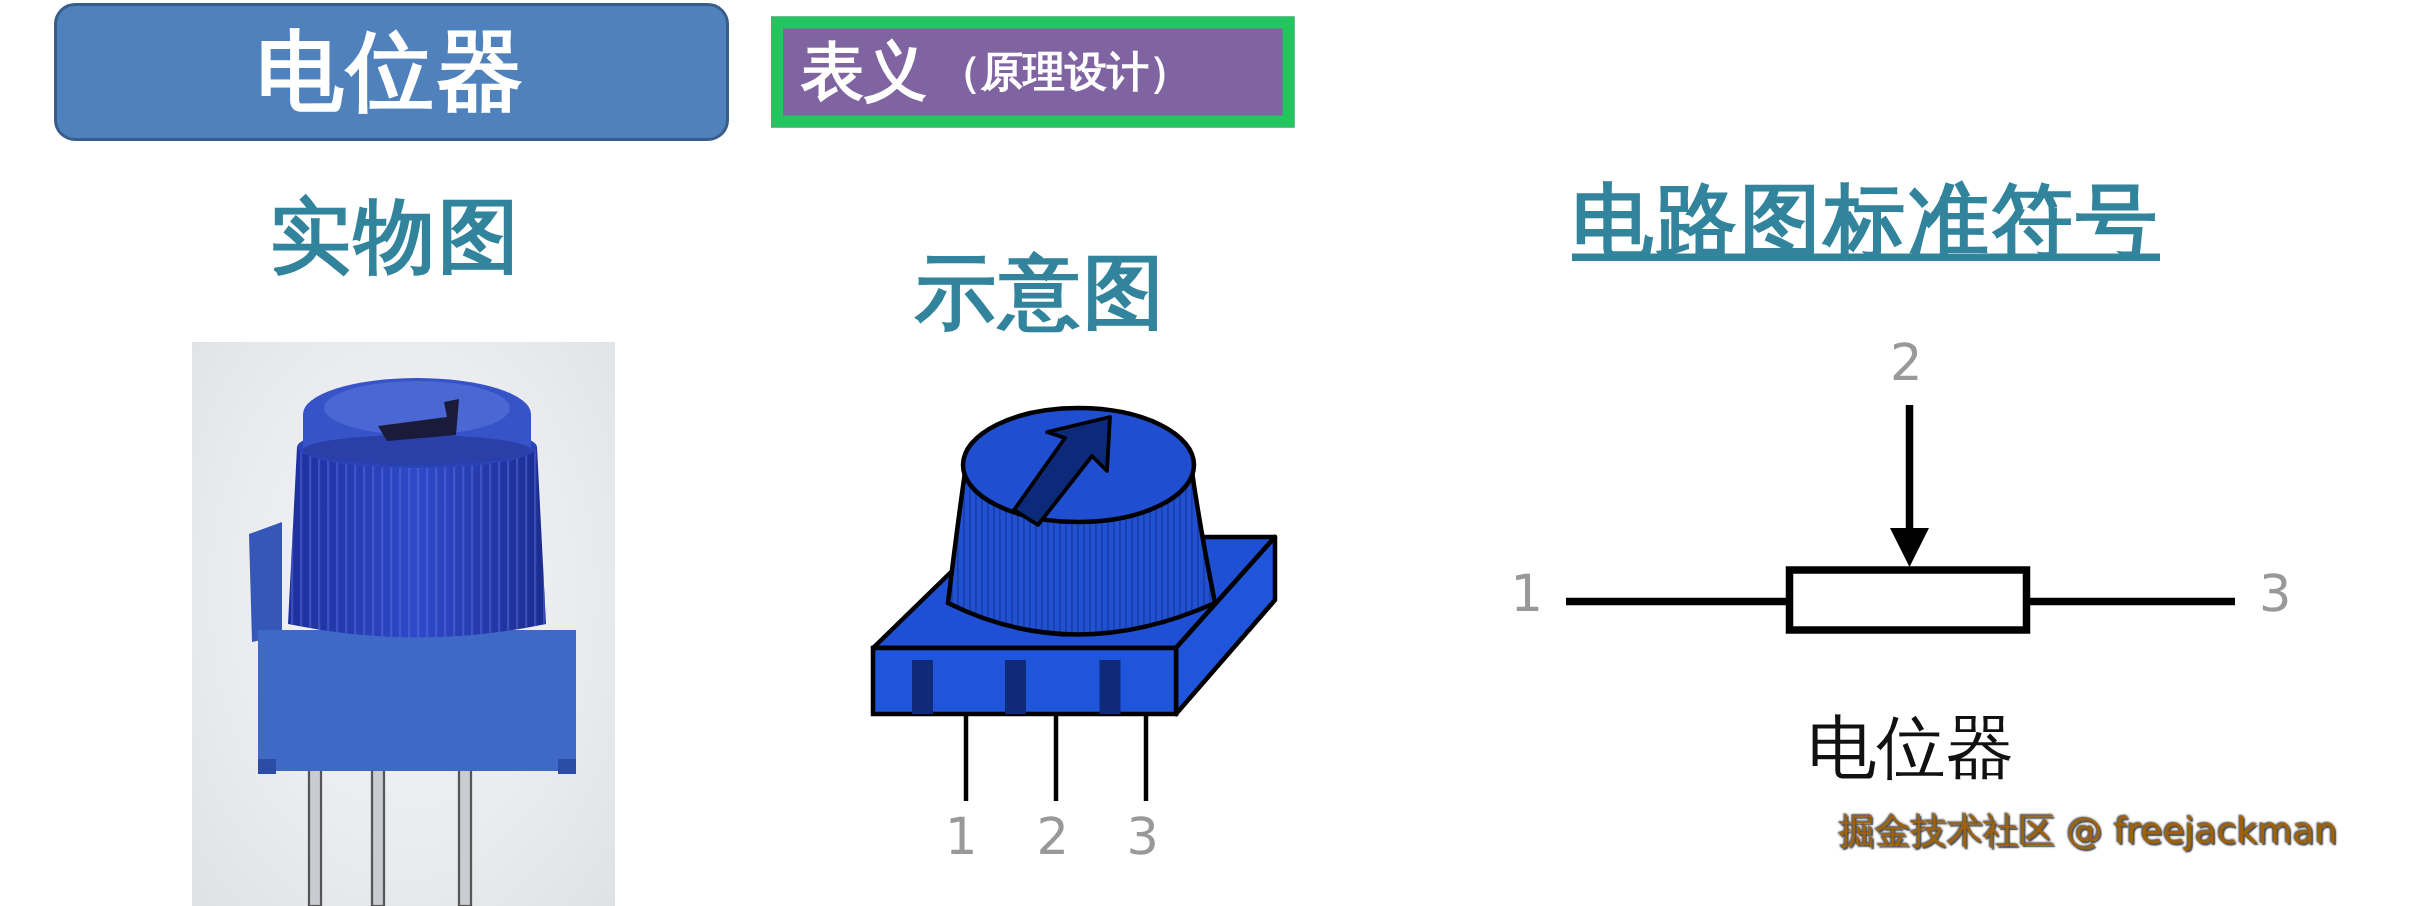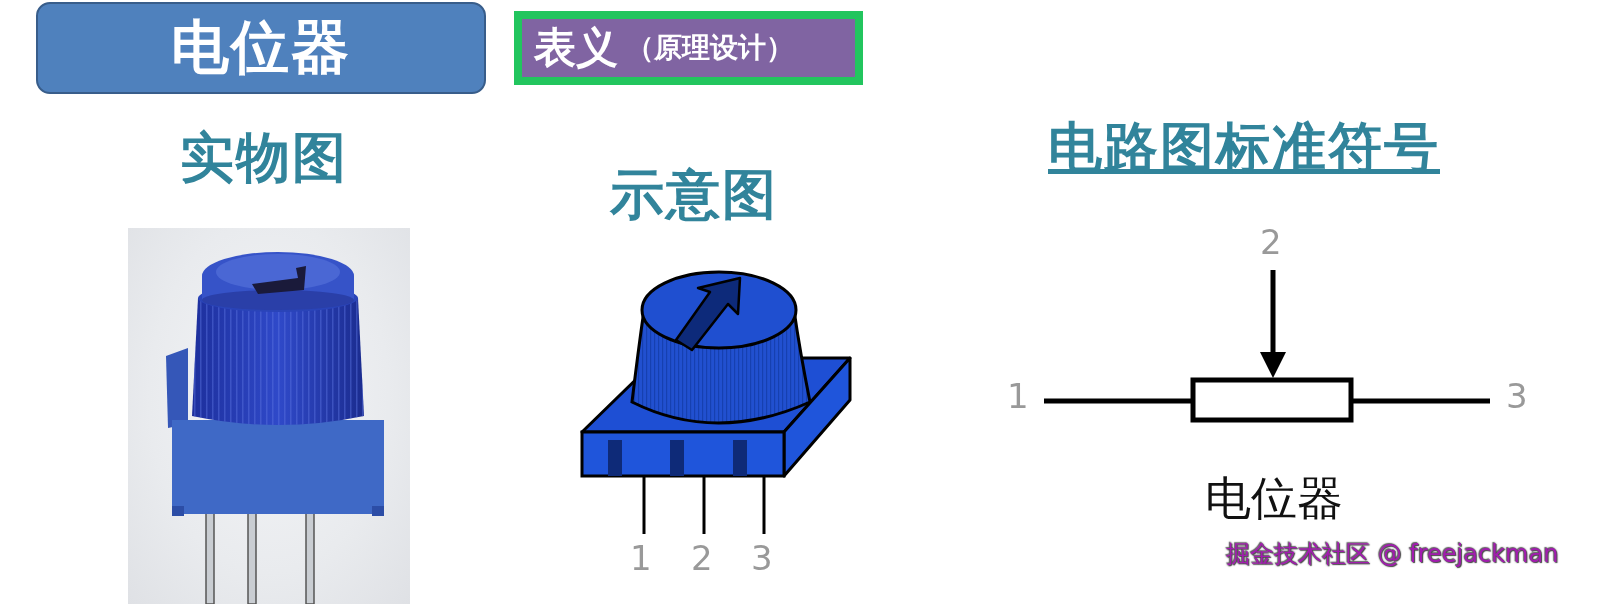--- a/index.html
+++ b/index.html
@@ -29,21 +29,21 @@
 
   .photo {
     left: 128px; top: 228px; width: 282px; height: 376px;
     background: radial-gradient(ellipse at 50% 45%, #f4f5f7 0%, #e9ebee 60%, #dfe1e5 100%);
   }
 
   .pin-label { color: #999999; font-size: 34px; font-family: "DejaVu Sans", sans-serif; }
 
   .sym-caption { color: #111111; font-size: 46px; }
   .watermark {
-    color: #a21caf; font-size: 24px;
+    color: #a16207; font-size: 24px;
     text-shadow: 0 0 2px #555, 1px 1px 1px #444, -1px -1px 1px #666;
     white-space: nowrap;
   }
 </style>
 </head>
 <body>
 
 <div class="abs title-box">
   <span>电位器</span>
 </div>

